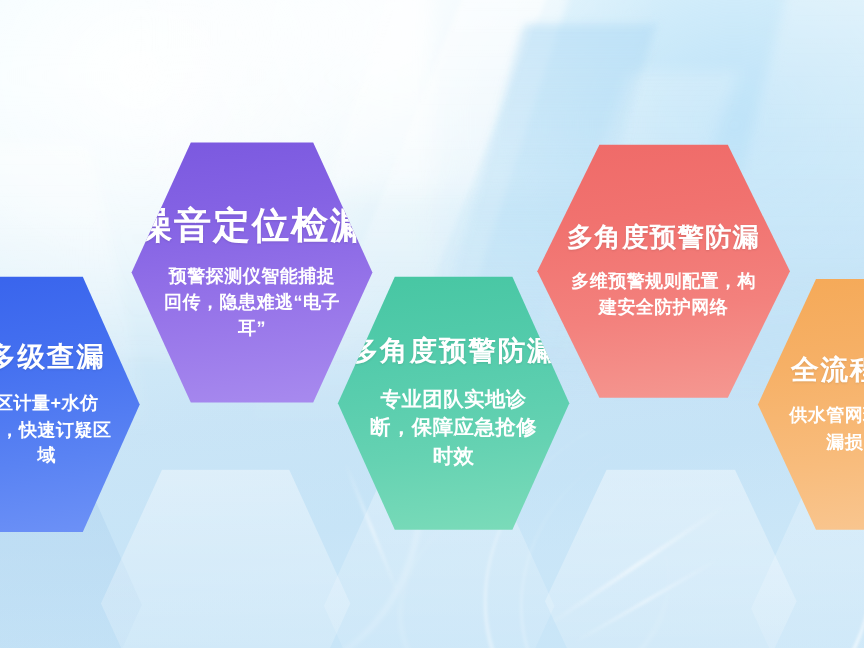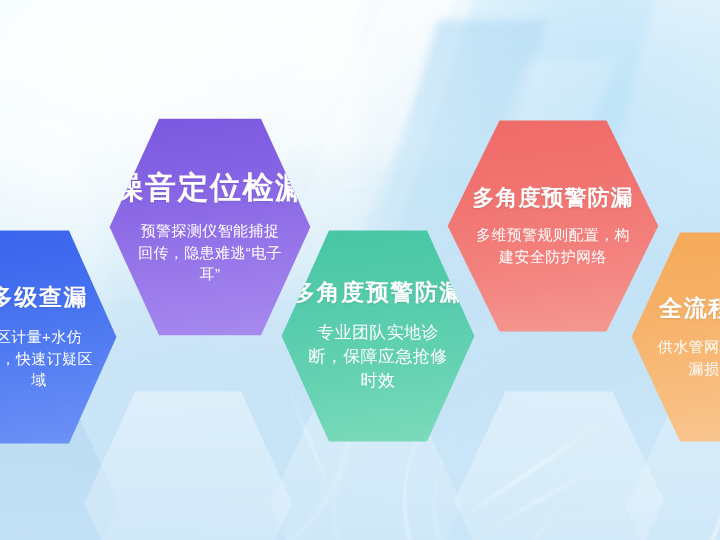--- a/index.html
+++ b/index.html
@@ -179,21 +179,21 @@
   .hex .htitle {
     font-weight:bold;
     letter-spacing:1.5px;
     line-height:1.15;
     text-shadow:0 1px 2px rgba(0,0,0,0.10);
     white-space:nowrap;
   }
   .hex .hdesc {
     line-height:1.42;
     letter-spacing:0.4px;
-    font-weight:normal;
+    font-weight:bold;
   }
 
   
   #hex-blue {
     left:-78px; top:228px; width:196px; height:218px;
     background:linear-gradient(170deg,#3762ec 0%, #4470f0 35%, #5a83f3 70%, #6f93f7 100%);
   }
   #hex-blue .htitle { font-size:23px; margin-bottom:16px; padding-left:38px; }
   #hex-blue .hdesc  { font-size:15px; padding-left:38px; width:150px; }
 

